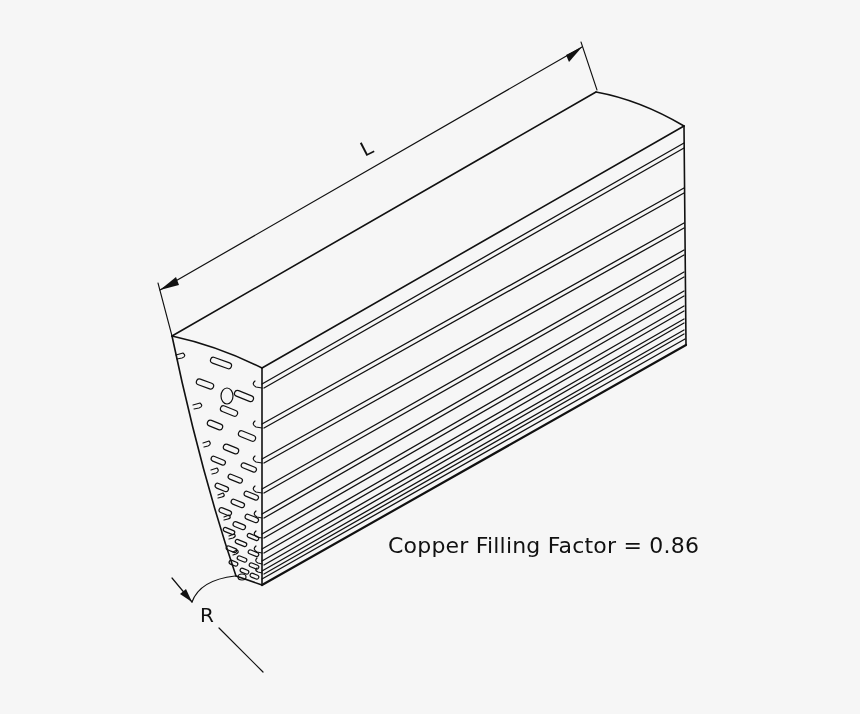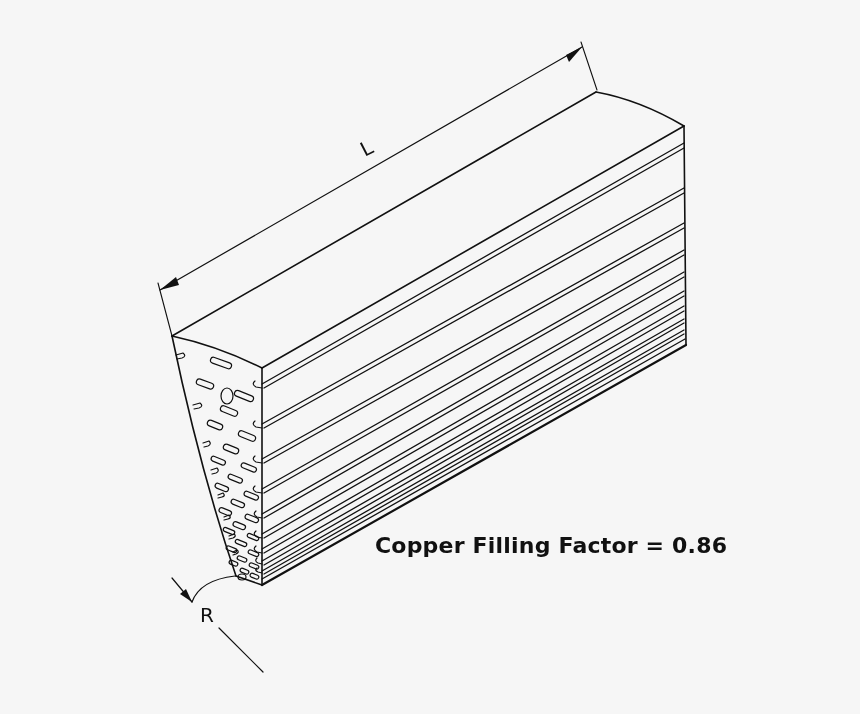--- a/index.html
+++ b/index.html
@@ -2,21 +2,21 @@
 <html><head>
 <meta charset="utf-8">
 <style>
   html, body { margin:0; padding:0; background:#f6f6f6; }
   body { width:860px; height:714px; position:relative; overflow:hidden;
          font-family:"DejaVu Sans", sans-serif; }
   svg { position:absolute; left:0; top:0; }
   .lbl { position:absolute; color:#111; font-family:"DejaVu Sans", sans-serif; }
   .lbl-L { left:356px; top:140px; font-size:20px; transform:rotate(-27deg); transform-origin:left top; }
   .lbl-R { left:200px; top:603px; font-size:20px; }
-  .lbl-cf { left:375px; top:533px; font-size:22px; letter-spacing:0.2px;font-weight:bold; }
+  .lbl-cf { left:388px; top:533px; font-size:22px; letter-spacing:0.2px; }
 </style>
 </head>
 <body>
 
 <svg width="860" height="714" viewBox="0 0 860 714">
   <g fill="none" stroke="#111" stroke-width="1.6" stroke-linejoin="round" stroke-linecap="round">
 
     <g>
       <line x1="160" y1="290" x2="582" y2="47" stroke-width="1.2"></line>
       <line x1="158" y1="283" x2="172" y2="336" stroke-width="1.1"></line>

